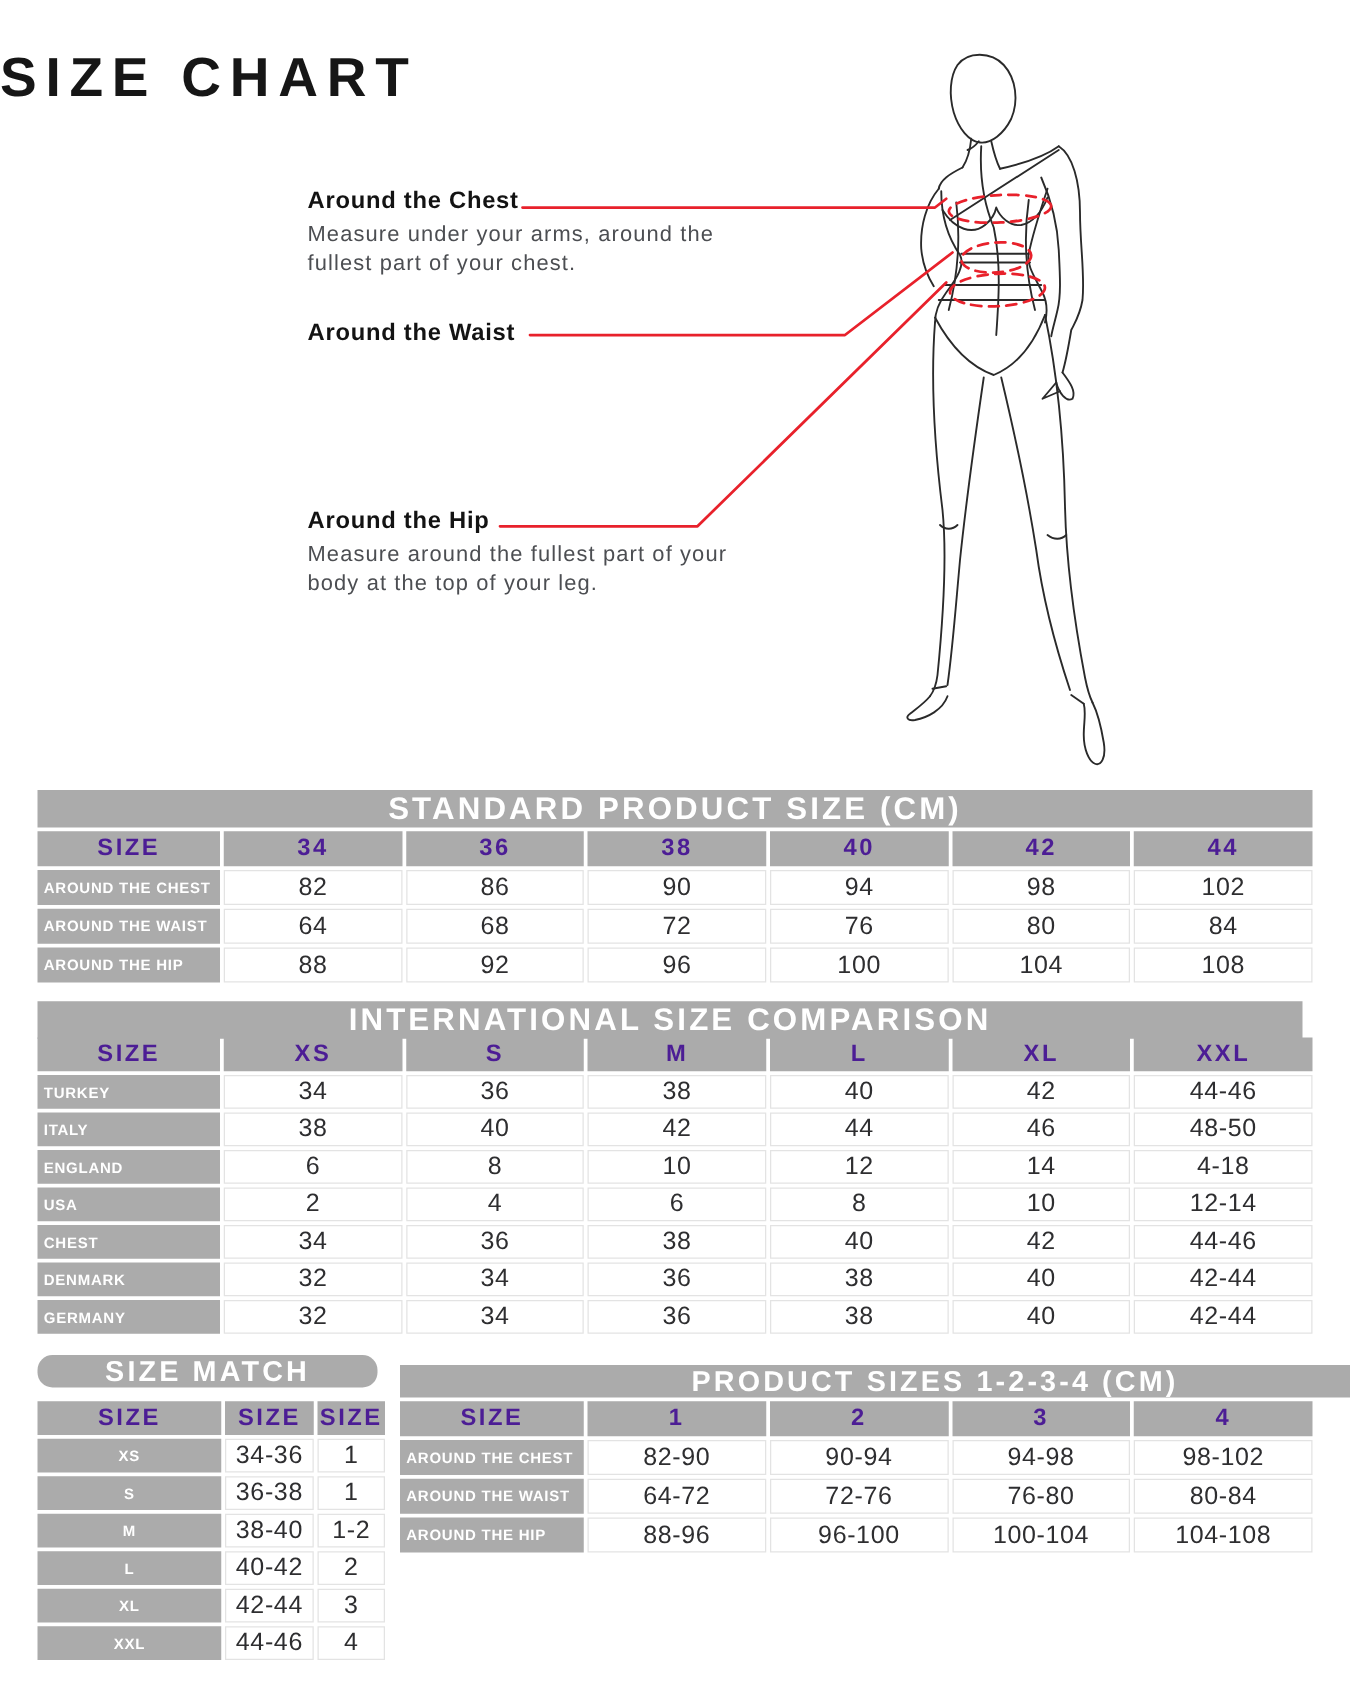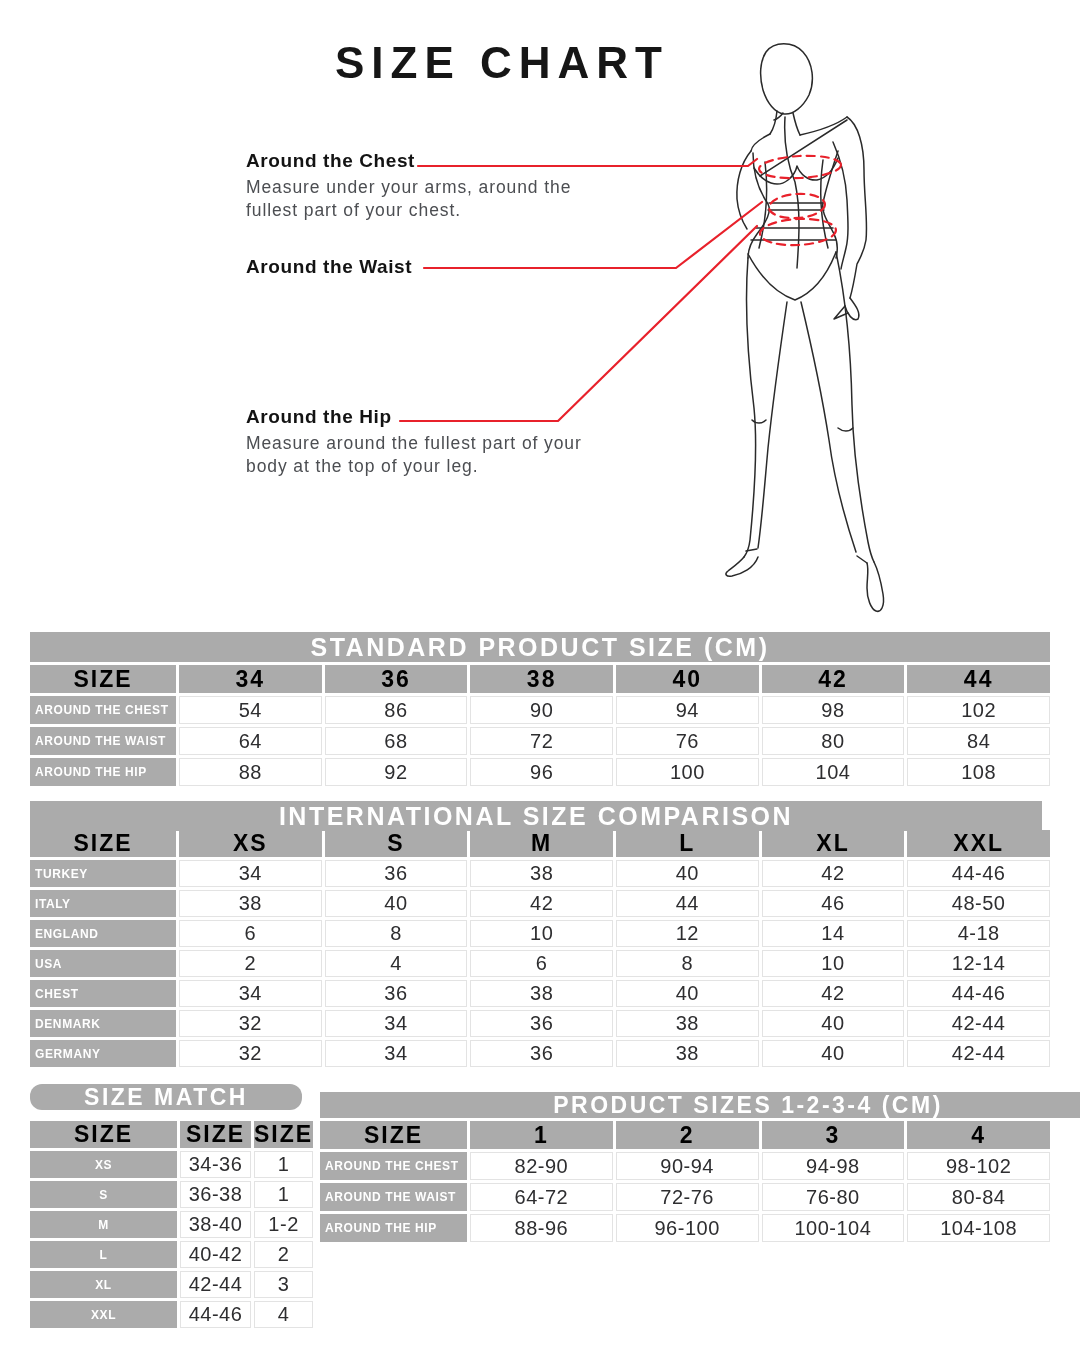--- a/index.html
+++ b/index.html
@@ -7,21 +7,21 @@
     width:1080px;height:1350px;position:relative;background:#fff;
     font-family:"Liberation Sans", sans-serif;
     -webkit-font-smoothing:antialiased;
     overflow:hidden;
   }
   .page{position:absolute;inset:0;}
 
   
   .page-title{
     position:absolute;top:38px;left:0;width:1004px;
-    text-align:center;font-size:44px;font-weight:700;
+    font-size:44px;font-weight:700;
     letter-spacing:7px;color:#161616;margin:0;
   }
 
   
   .block{position:absolute;left:246px;}
   .block h2{
     margin:0 0 4px 0;font-size:19px;font-weight:700;color:#131313;
     letter-spacing:.6px;
   }
   .block p{
@@ -49,21 +49,21 @@
   .band-lg{height:30px;font-size:25px;}
   .band-sm{height:26px;font-size:23px;}
   .tbl{position:absolute;display:grid;gap:3px;}
   #std-table,#intl-table{left:30px;width:1020px;grid-template-columns:146px repeat(6,1fr);}
   #std-table{top:665px;grid-auto-rows:28px;}
   #intl-table{top:830px;grid-auto-rows:27px;}
   #match-table{left:30px;top:1121px;width:278px;grid-template-columns:147px 71px 1fr;grid-auto-rows:27px;}
   #prod-table{left:320px;top:1121px;width:730px;grid-template-columns:147px repeat(4,1fr);grid-auto-rows:28px;}
 
   .hc{
-    background:var(--gray);color:#000000;font-weight:700;font-size:23px;
+    background:var(--gray);color:#4c1d95;font-weight:700;font-size:19px;
     display:flex;align-items:center;justify-content:center;letter-spacing:2px;
   }
   .lc{
     background:var(--gray);color:#fff;font-weight:700;font-size:12px;
     display:flex;align-items:center;padding-left:5px;letter-spacing:.6px;
   }
   .vc{
     background:#fff;border:1px solid var(--cellborder);
     display:flex;align-items:center;justify-content:center;
     font-size:20px;color:var(--valtext);font-weight:400;letter-spacing:.5px;
@@ -151,21 +151,21 @@
   <div class="band band-lg" style="left:30px;top:632px;width:1020px;">STANDARD PRODUCT SIZE (CM)</div>
   <div class="tbl" id="std-table">
       <div class="hc">SIZE</div>
       <div class="hc">34</div>
       <div class="hc">36</div>
       <div class="hc">38</div>
       <div class="hc">40</div>
       <div class="hc">42</div>
       <div class="hc">44</div>
       <div class="lc">AROUND THE CHEST</div>
-      <div class="vc">54</div>
+      <div class="vc">82</div>
       <div class="vc">86</div>
       <div class="vc">90</div>
       <div class="vc">94</div>
       <div class="vc">98</div>
       <div class="vc">102</div>
       <div class="lc">AROUND THE WAIST</div>
       <div class="vc">64</div>
       <div class="vc">68</div>
       <div class="vc">72</div>
       <div class="vc">76</div>

